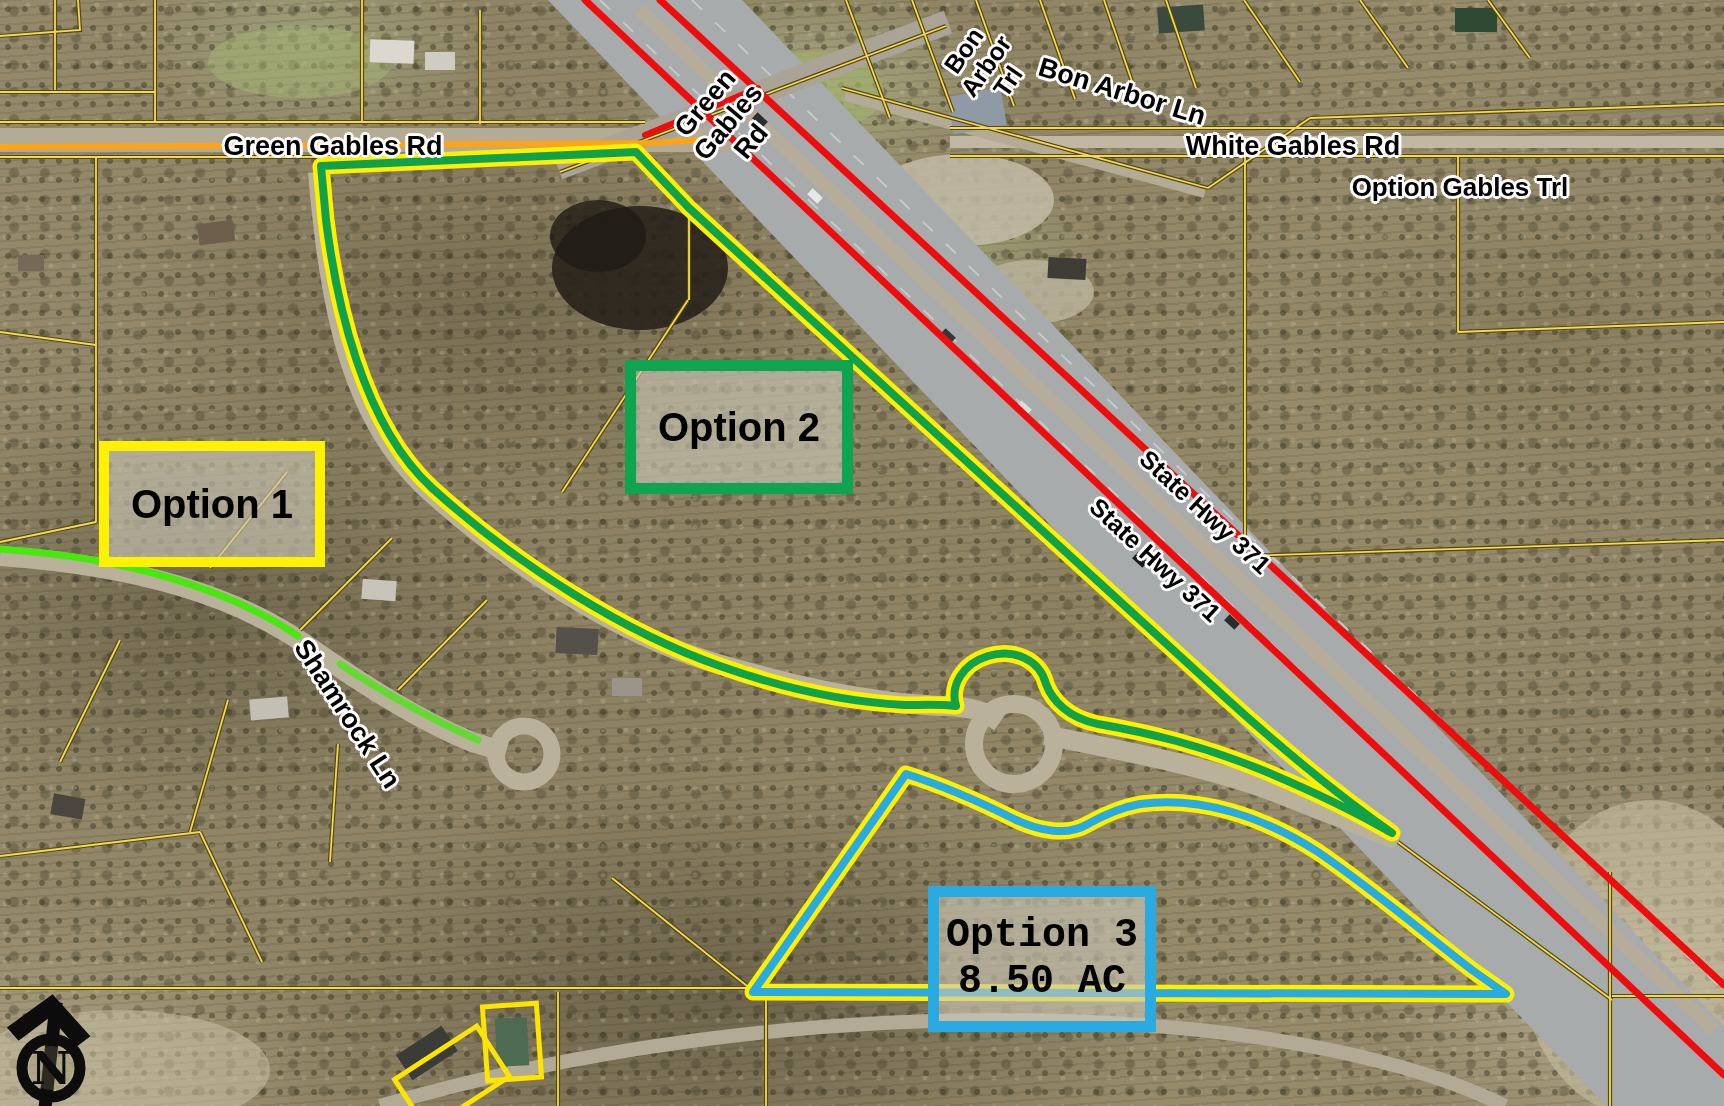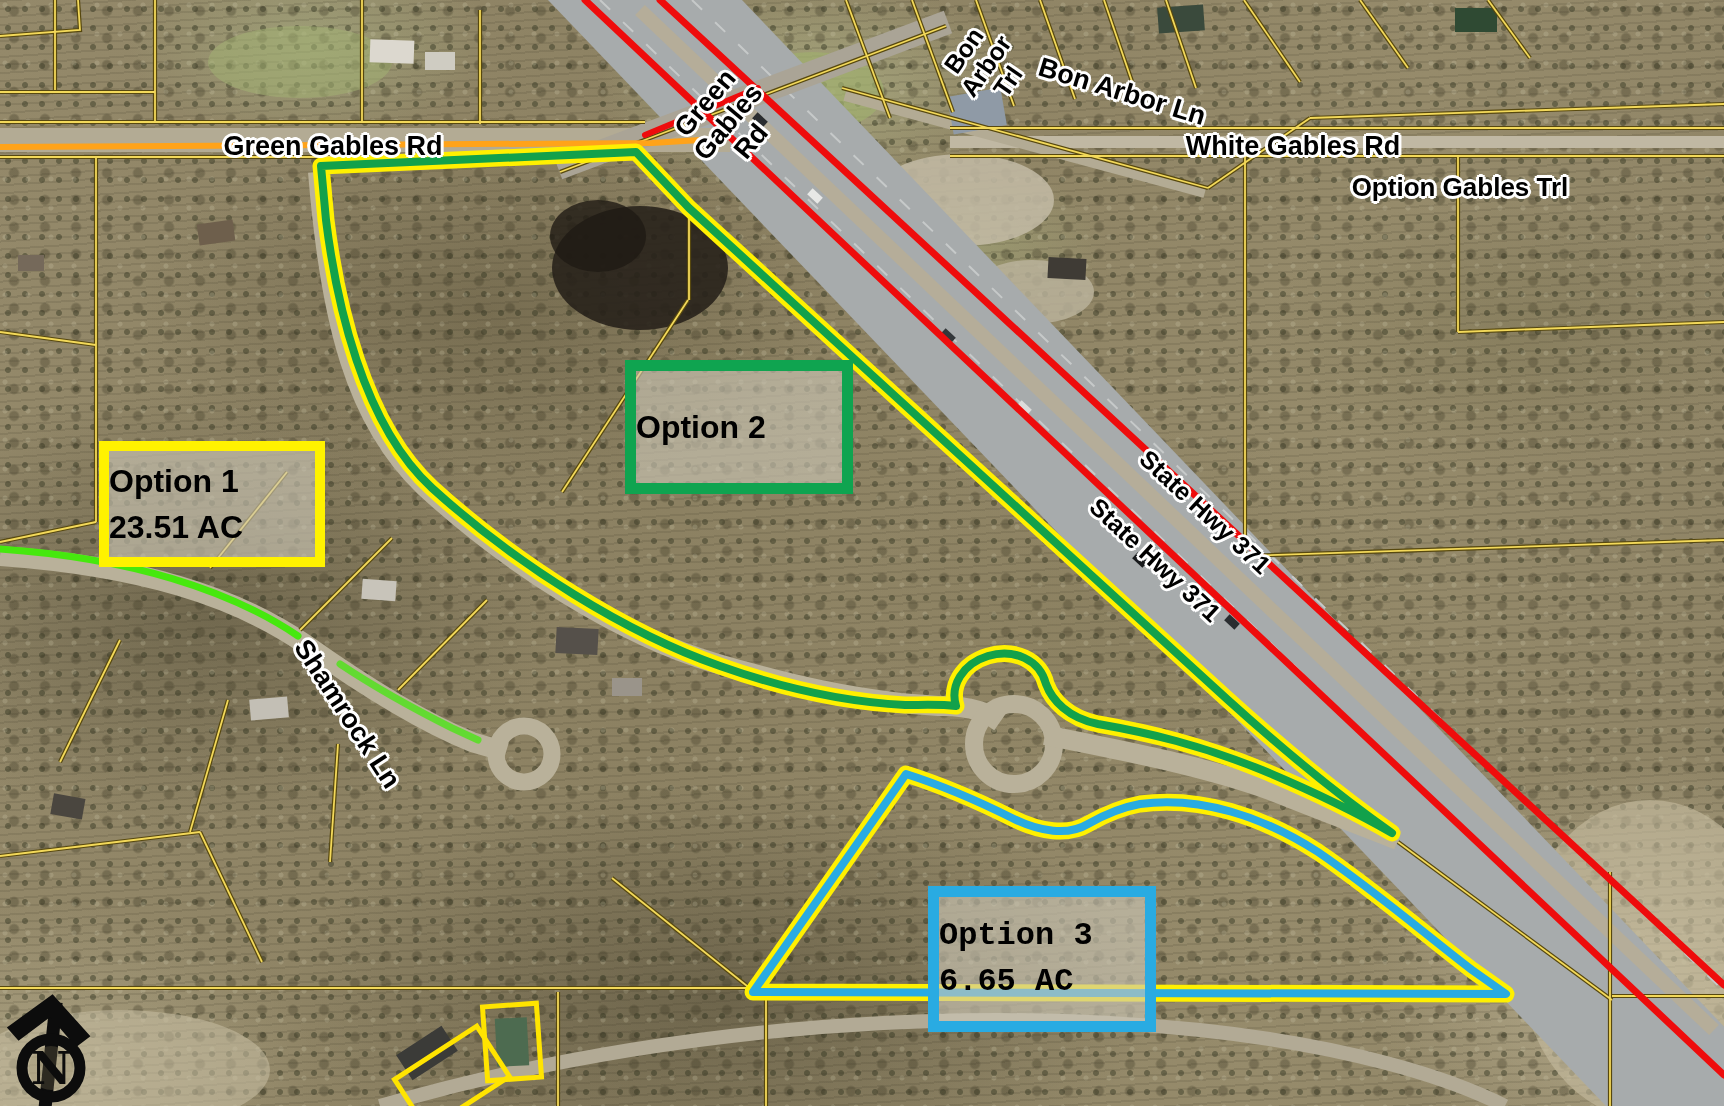--- a/index.html
+++ b/index.html
@@ -22,22 +22,22 @@
   .speckle{position:absolute;inset:0;pointer-events:none;}
   .speckle.s1{background-image:radial-gradient(circle at 8px 9px, rgba(42,46,26,.42) 0 2.5px, transparent 3.5px);background-size:17px 19px;}
   .speckle.s2{background-image:radial-gradient(circle at 14px 11px, rgba(58,54,34,.32) 0 4px, transparent 6px);background-size:31px 27px;}
   .speckle.s3{background-image:radial-gradient(circle at 5px 5px, rgba(215,210,180,.22) 0 2px, transparent 3px);background-size:23px 29px;}
   .speckle.s4{background-image:repeating-linear-gradient(176deg, rgba(50,46,30,.12) 0 2px, transparent 2px 8px);}
   svg.overlay{position:absolute;left:0;top:0;}
   .roadlabel{position:absolute;color:#000;font-weight:bold;white-space:nowrap;
     transform:translate(-50%,-50%);text-align:center;
     text-shadow:-2px -2px 0 #fff,2px -2px 0 #fff,-2px 2px 0 #fff,2px 2px 0 #fff,0 -3px 0 #fff,0 3px 0 #fff,-3px 0 0 #fff,3px 0 0 #fff;}
   .wrap{white-space:normal;}
-  .optbox{position:absolute;display:flex;flex-direction:column;align-items:flex-start;justify-content:center;
-    background:rgba(203,198,183,.62);color:#000;font-weight:bold;font-size:32px;line-height:46px;text-align:center;}
+  .optbox{position:absolute;display:flex;flex-direction:column;align-items:center;justify-content:center;
+    background:rgba(203,198,183,.62);color:#000;font-weight:bold;font-size:40px;line-height:46px;text-align:center;}
   .opt1{left:99px;top:418px;width:206px;height:106px;border:10px solid #FFF200;margin-top:23px;}
   .opt2{left:625px;top:360px;width:206px;height:112px;border:11px solid #0FA450;}
   .opt3{left:928px;top:886px;width:206px;height:124px;border:11px solid #29ABE2;font-family:Liberation Mono, monospace;}
   .north{position:absolute;left:2px;top:986px;width:100px;height:130px;}
 </style>
 </head>
 <body>
 
 <div class="map">
   <div class="speckle s1"></div>
@@ -184,28 +184,27 @@
   <div class="roadlabel wrap" style="left:986px;top:66px;font-size:25px;line-height:27px;width:72px;transform:translate(-50%,-50%) rotate(-55deg);">Bon Arbor Trl</div>
   <div class="roadlabel" style="left:1122px;top:92px;font-size:27px;transform:translate(-50%,-50%) rotate(17deg);">Bon Arbor Ln</div>
   <div class="roadlabel" style="left:1293px;top:146px;font-size:27px;">White Gables Rd</div>
   <div class="roadlabel" style="left:1460px;top:187px;font-size:26px;">Option Gables Trl</div>
   <div class="roadlabel" style="left:1205px;top:512px;font-size:25px;transform:translate(-50%,-50%) rotate(43deg);">State Hwy 371</div>
   <div class="roadlabel" style="left:1155px;top:560px;font-size:25px;transform:translate(-50%,-50%) rotate(43deg);">State Hwy 371</div>
   <div class="roadlabel" style="left:347px;top:714px;font-size:27px;transform:translate(-50%,-50%) rotate(57deg);">Shamrock Ln</div>
 
   <div class="optbox opt1">
     <div>Option 1</div>
-    <div>23.51 AC</div>
   </div>
   <div class="optbox opt2">
     <div>Option 2</div>
   </div>
   <div class="optbox opt3">
     <div>Option 3</div>
-    <div>6.65 AC</div>
+    <div>8.50 AC</div>
   </div>
 
   <div class="north">
     <svg width="100" height="130" viewBox="0 0 100 130">
       <rect x="42" y="16" width="13" height="110" fill="#0c0c0c" transform="rotate(6 48 70)"></rect>
       <path d="M6 46L48 8L90 46L77 58L48 31L19 58Z" fill="#0c0c0c" transform="rotate(6 48 33)"></path>
       <circle cx="49" cy="82" r="29" fill="none" stroke="#0c0c0c" stroke-width="11"></circle>
       <circle cx="49" cy="82" r="22" fill="#8f845f" opacity="0.25"></circle>
       <text x="49" y="98" text-anchor="middle" font-family="'DejaVu Serif',serif" font-weight="bold" font-size="44" fill="#0c0c0c">N</text>
     </svg>

